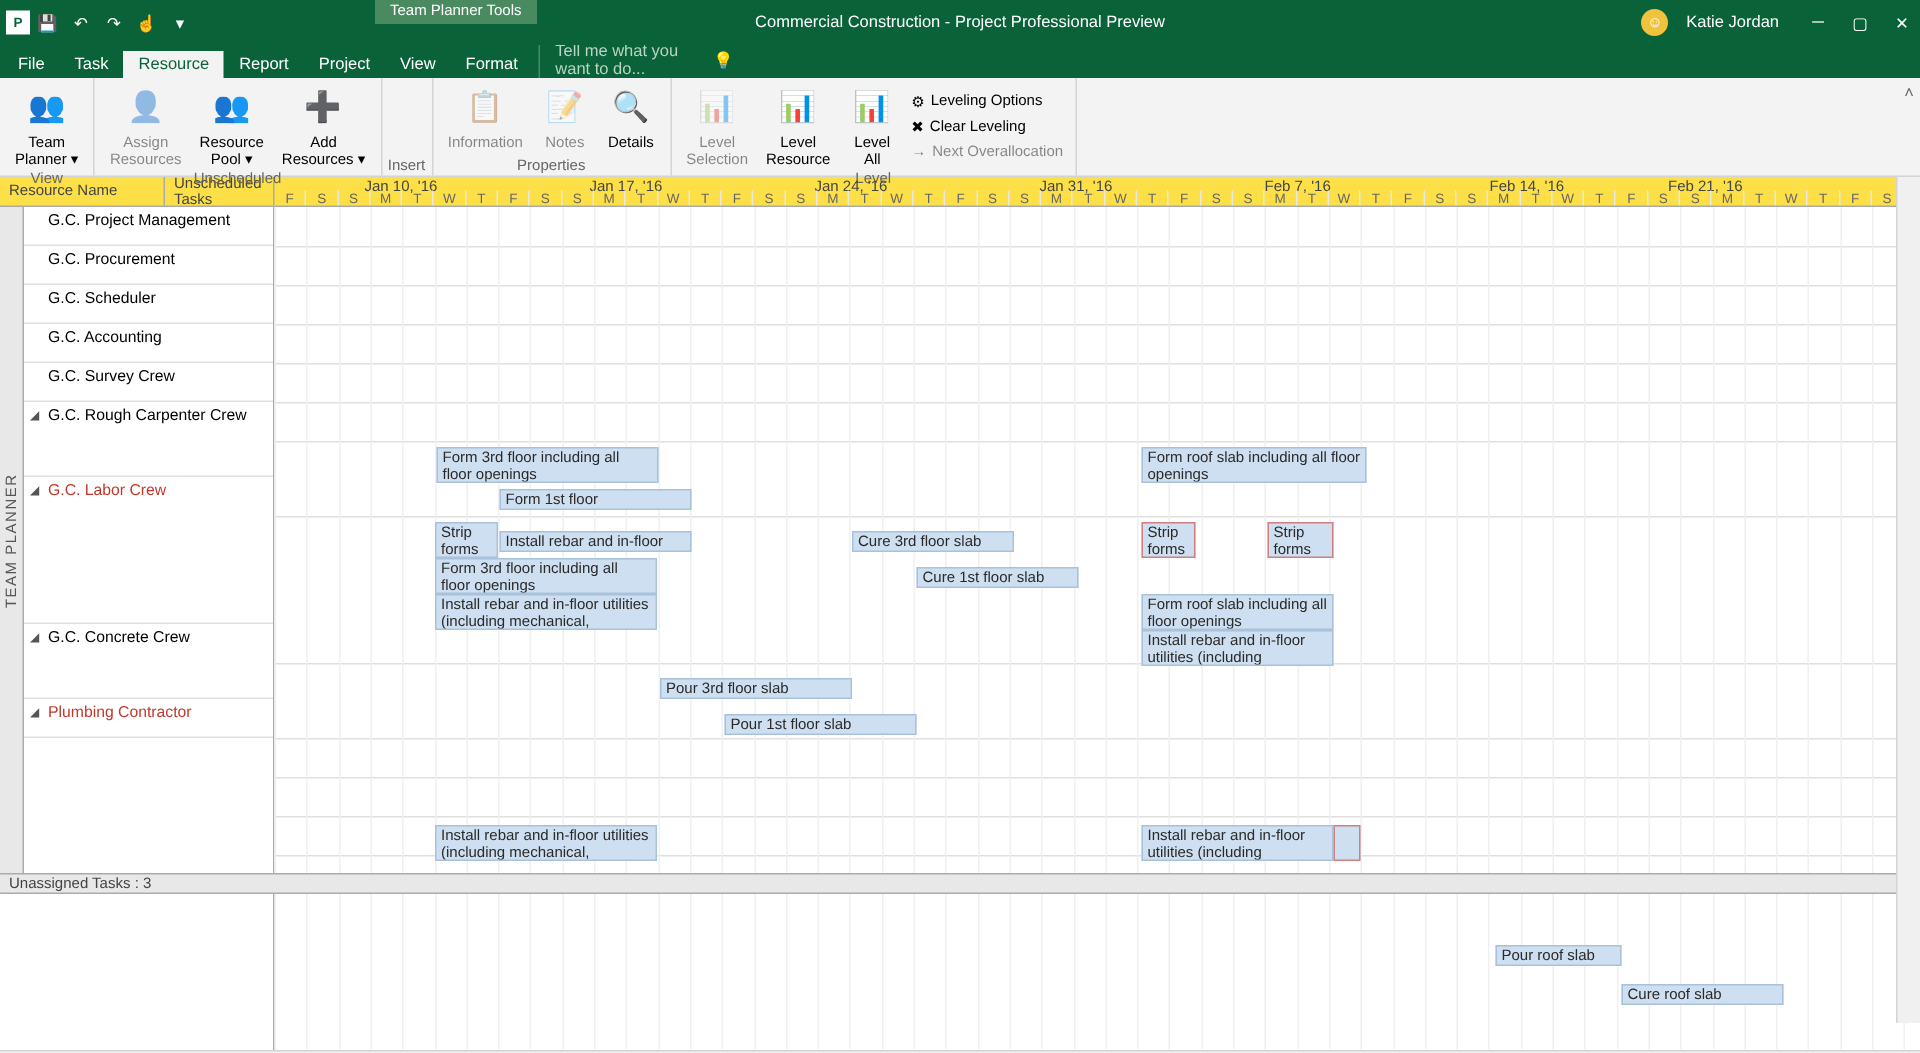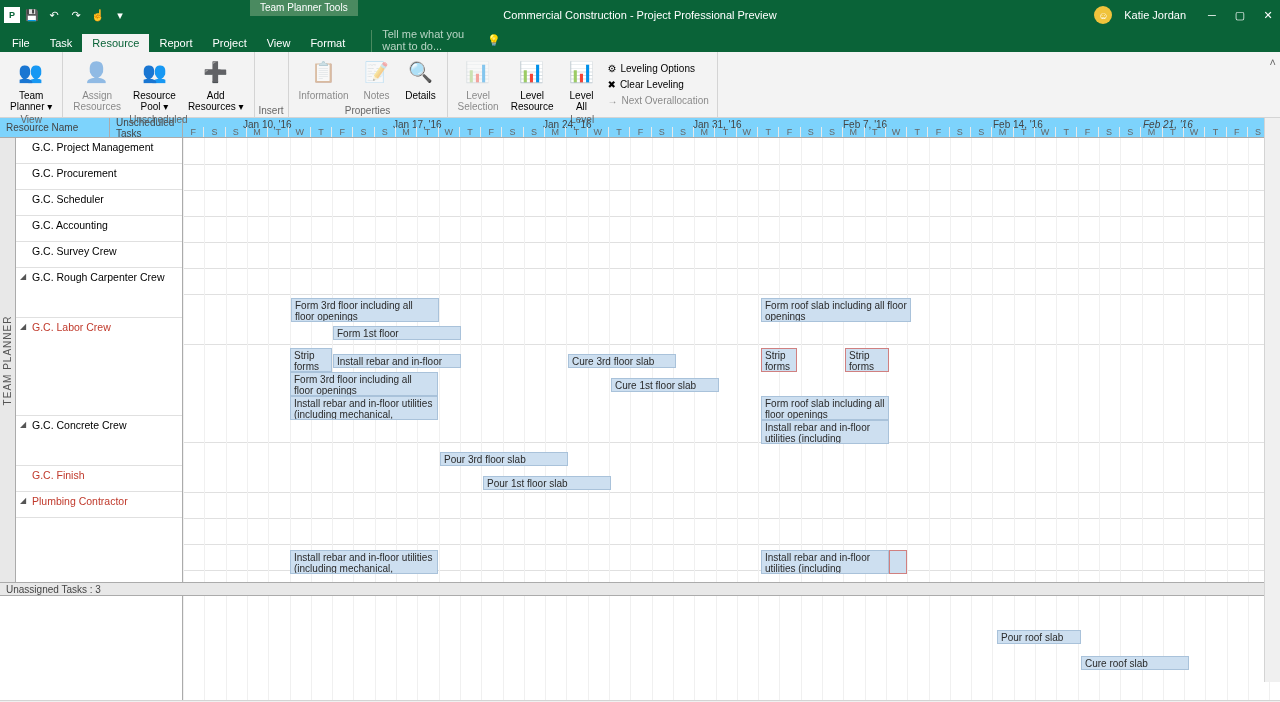--- a/index.html
+++ b/index.html
@@ -14,37 +14,37 @@
 .titlebar-center { position:absolute; left:50%; transform:translateX(-50%); font-size:11px; }
 .titlebar-right { position:absolute; right:0; display:flex; align-items:center; gap:4px; }
 .win-btn { width:24px; height:22px; display:flex; align-items:center; justify-content:center; cursor:pointer; }
 .user-name { margin-right:10px; font-size:11px; }
 .smiley { width:18px; height:18px; border-radius:50%; background:#f0c33c; display:flex; align-items:center; justify-content:center; font-size:10px; margin-right:8px; }
 
 
 .menubar { height:22px; background:#0a6338; display:flex; align-items:flex-end; padding-left:2px; }
 .menu-tab { padding:3px 10px; color:#fff; font-size:11px; cursor:pointer; }
 .menu-tab.active { background:#f3f3f3; color:#0a6338; }
-.tellme { margin-left:16px; display:flex; align-items:center; color:#b8d4c4; font-size:11px; border-left:1px solid #4a8a60; padding-left:10px; width:130px; }
+.tellme { margin-left:4px; display:flex; align-items:center; color:#b8d4c4; font-size:11px; border-left:1px solid #4a8a60; padding-left:10px; width:130px; }
 .tellme-bulb { margin-left:auto; }
 
 
 .ribbon { height:66px; background:#f3f3f3; border-bottom:1px solid #d4d4d4; display:flex; position:relative; }
 .ribbon-group { border-right:1px solid #d4d4d4; display:flex; flex-direction:column; padding:2px 4px 0; }
 .ribbon-group-items { display:flex; flex:1; }
 .ribbon-group-label { font-size:10px; color:#666; text-align:center; padding-bottom:1px; }
 .rb-big { display:flex; flex-direction:column; align-items:center; padding:2px 6px; cursor:pointer; font-size:10px; text-align:center; line-height:1.1; }
 .rb-big-icon { width:32px; height:32px; margin-bottom:2px; display:flex; align-items:center; justify-content:center; font-size:20px; }
 .rb-small { display:flex; align-items:center; padding:2px 4px; cursor:pointer; font-size:10px; gap:4px; }
 .rb-small-col { display:flex; flex-direction:column; justify-content:center; gap:1px; }
 .disabled { opacity:.45; }
 .collapse-arrow { position:absolute; right:4px; top:4px; cursor:pointer; color:#666; }
 
 
-.col-headers { height:20px; display:flex; border-bottom:1px solid #ababab; background:#7dd3fc; }
+.col-headers { height:20px; display:flex; border-bottom:1px solid #ababab; background:#fde047; }
 .ch-resource { width:183px; padding:3px 6px; font-size:10px; color:#444; border-right:1px solid #ababab; display:flex; align-items:center; }
 .ch-resource.left { width:110px; }
 .ch-resource.right { width:73px; }
 .timeline-header-wrap { flex:1; position:relative; overflow:hidden; }
 .date-label { position:absolute; top:1px; font-size:10px; color:#444; }
 .day-row { position:absolute; bottom:0; left:0; right:0; height:10px; display:flex; }
 .day-cell { width:21.3px; text-align:center; font-size:9px; color:#666; border-right:1px solid #e8e8e8; }
 
 
 .main { display:flex; height:444px; }
@@ -194,21 +194,21 @@
 <div class="col-headers">
   <div class="ch-resource left">Resource Name</div>
   <div class="ch-resource right">Unscheduled Tasks</div>
   <div class="timeline-header-wrap" id="tlhdr">
       <div class="date-label" style="left: 60px;">Jan 10, '16</div>
       <div class="date-label" style="left: 210px;">Jan 17, '16</div>
       <div class="date-label" style="left: 360px;">Jan 24, '16</div>
       <div class="date-label" style="left: 510px;">Jan 31, '16</div>
       <div class="date-label" style="left: 660px;">Feb 7, '16</div>
       <div class="date-label" style="left: 810px;">Feb 14, '16</div>
-      <div class="date-label" style="left: 960px; font-style: italic;">Feb 21, '16</div>
+      <div class="date-label" style="left: 929px;">Feb 21, '16</div>
       <div class="day-row">
         <div class="day-cell">F</div>
         <div class="day-cell">S</div>
         <div class="day-cell">S</div>
         <div class="day-cell">M</div>
         <div class="day-cell">T</div>
         <div class="day-cell">W</div>
         <div class="day-cell">T</div>
         <div class="day-cell">F</div>
         <div class="day-cell">S</div>
@@ -264,21 +264,20 @@
     </div>
   <div class="resource-col" id="rescol">
       <div class="resource-row" style="height: 26px;">G.C. Project Management</div>
       <div class="resource-row" style="height: 26px;">G.C. Procurement</div>
       <div class="resource-row" style="height: 26px;">G.C. Scheduler</div>
       <div class="resource-row" style="height: 26px;">G.C. Accounting</div>
       <div class="resource-row" style="height: 26px;">G.C. Survey Crew</div>
       <div class="resource-row" style="height: 50px;"><span class="caret">◢</span>G.C. Rough Carpenter Crew</div>
       <div class="resource-row red" style="height: 98px;"><span class="caret">◢</span>G.C. Labor Crew</div>
       <div class="resource-row" style="height: 50px;"><span class="caret">◢</span>G.C. Concrete Crew</div>
-      <div class="resource-row red" style="height: 26px;">G.C. Finish</div>
       <div class="resource-row red" style="height: 26px;"><span class="caret">◢</span>Plumbing Contractor</div>
     </div>
   <div class="grid-area" id="grid">
       <div class="hline" style="top: 26px;"></div>
       <div class="hline" style="top: 52px;"></div>
       <div class="hline" style="top: 78px;"></div>
       <div class="hline" style="top: 104px;"></div>
       <div class="hline" style="top: 130px;"></div>
       <div class="hline" style="top: 156px;"></div>
       <div class="hline" style="top: 206px;"></div>

